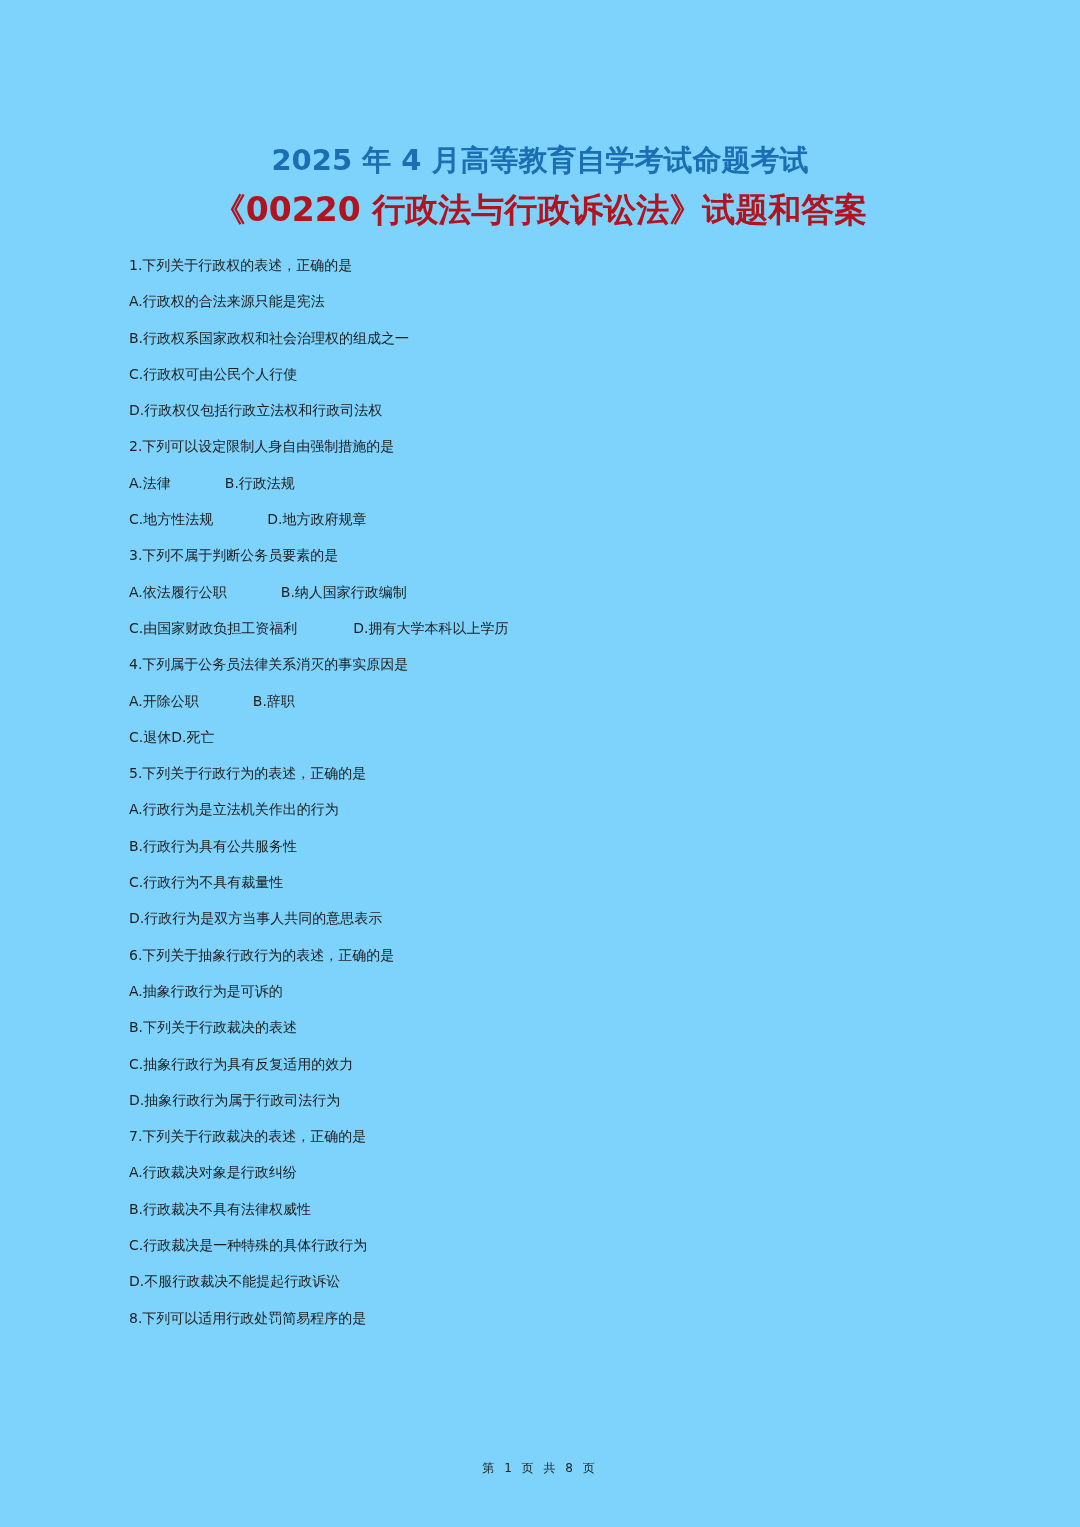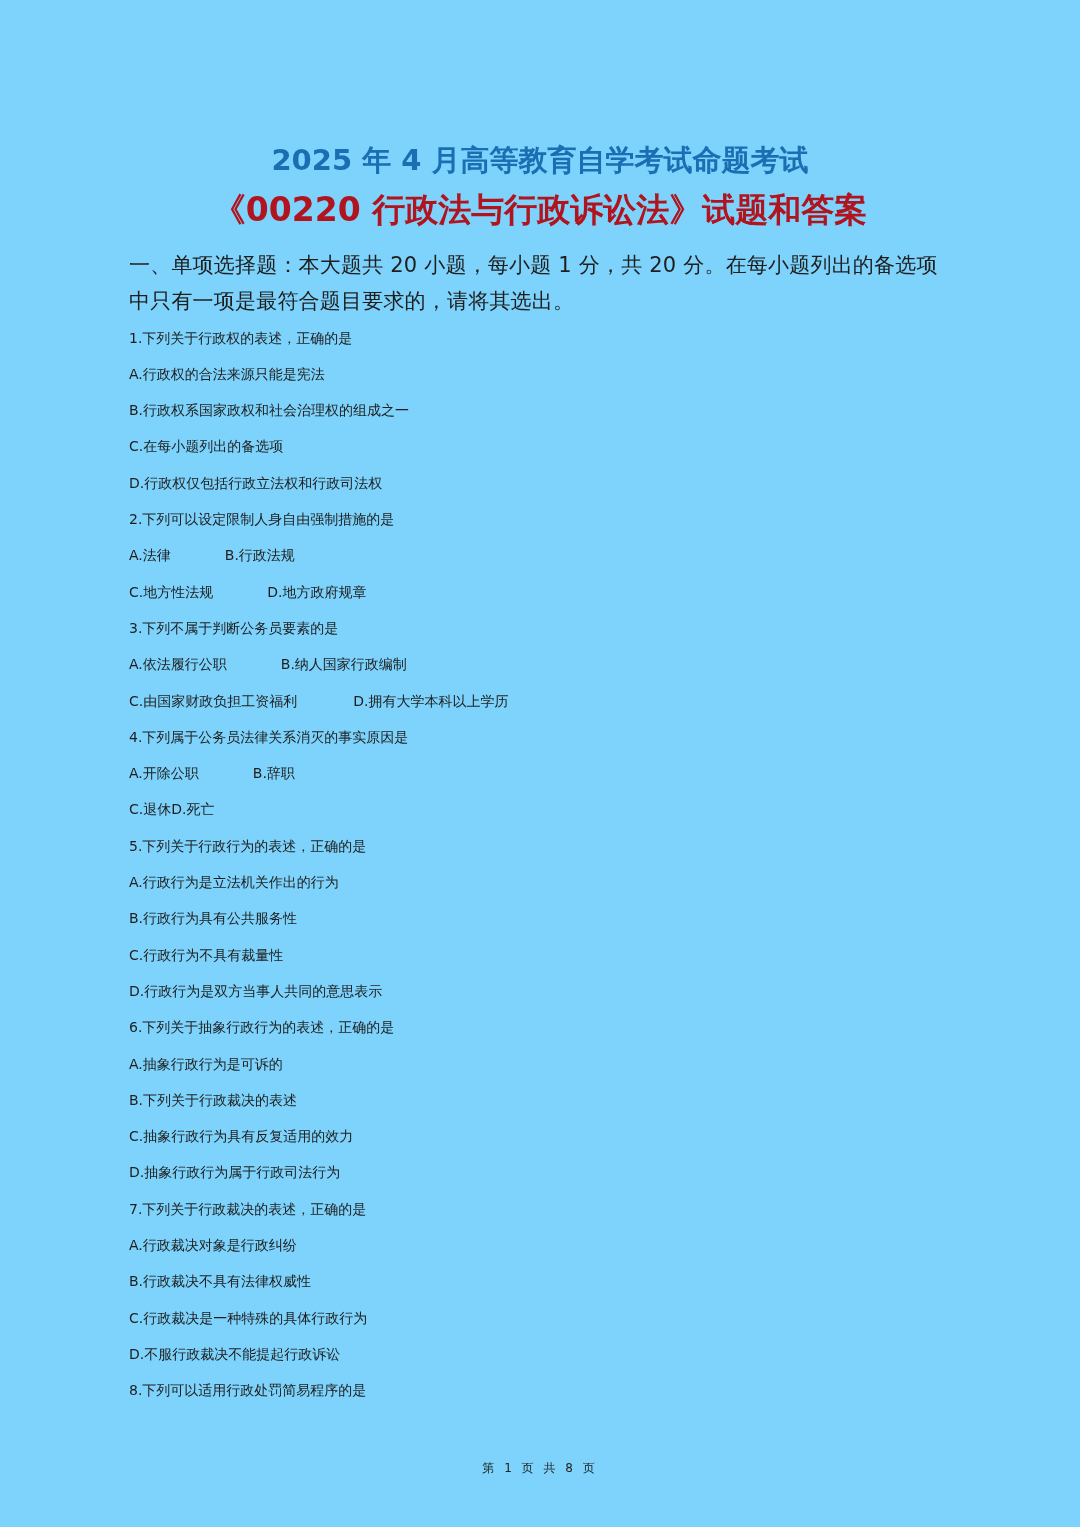--- a/index.html
+++ b/index.html
@@ -78,30 +78,26 @@
 </head>
 <body>
 
 <div class="page">
 
   <div class="title1">2025 年 4 月高等教育自学考试命题考试</div>
   <div class="title2">《00220 行政法与行政诉讼法》试题和答案</div>
 
   <div class="body">
 
-    <div class="intro">
-      <div>一、单项选择题：本大题共 20 小题，每小题 1 分，共 20 分。在每小题列出的备选项</div>
-      <div>中只有一项是最符合题目要求的，请将其选出。</div>
-    </div>
 
     <div>
       <div class="line">1.下列关于行政权的表述，正确的是</div>
       <div class="line">A.行政权的合法来源只能是宪法</div>
       <div class="line">B.行政权系国家政权和社会治理权的组成之一</div>
-      <div class="line">C.在每小题列出的备选项</div>
+      <div class="line">C.行政权可由公民个人行使</div>
       <div class="line">D.行政权仅包括行政立法权和行政司法权</div>
     </div>
 
     <div>
       <div class="line">2.下列可以设定限制人身自由强制措施的是</div>
       <div class="line opt-pair">
         <span style="margin-right:54px">A.法律</span><span>B.行政法规</span>
       </div>
       <div class="line opt-pair">
         <span style="margin-right:54px">C.地方性法规</span><span>D.地方政府规章</span>

